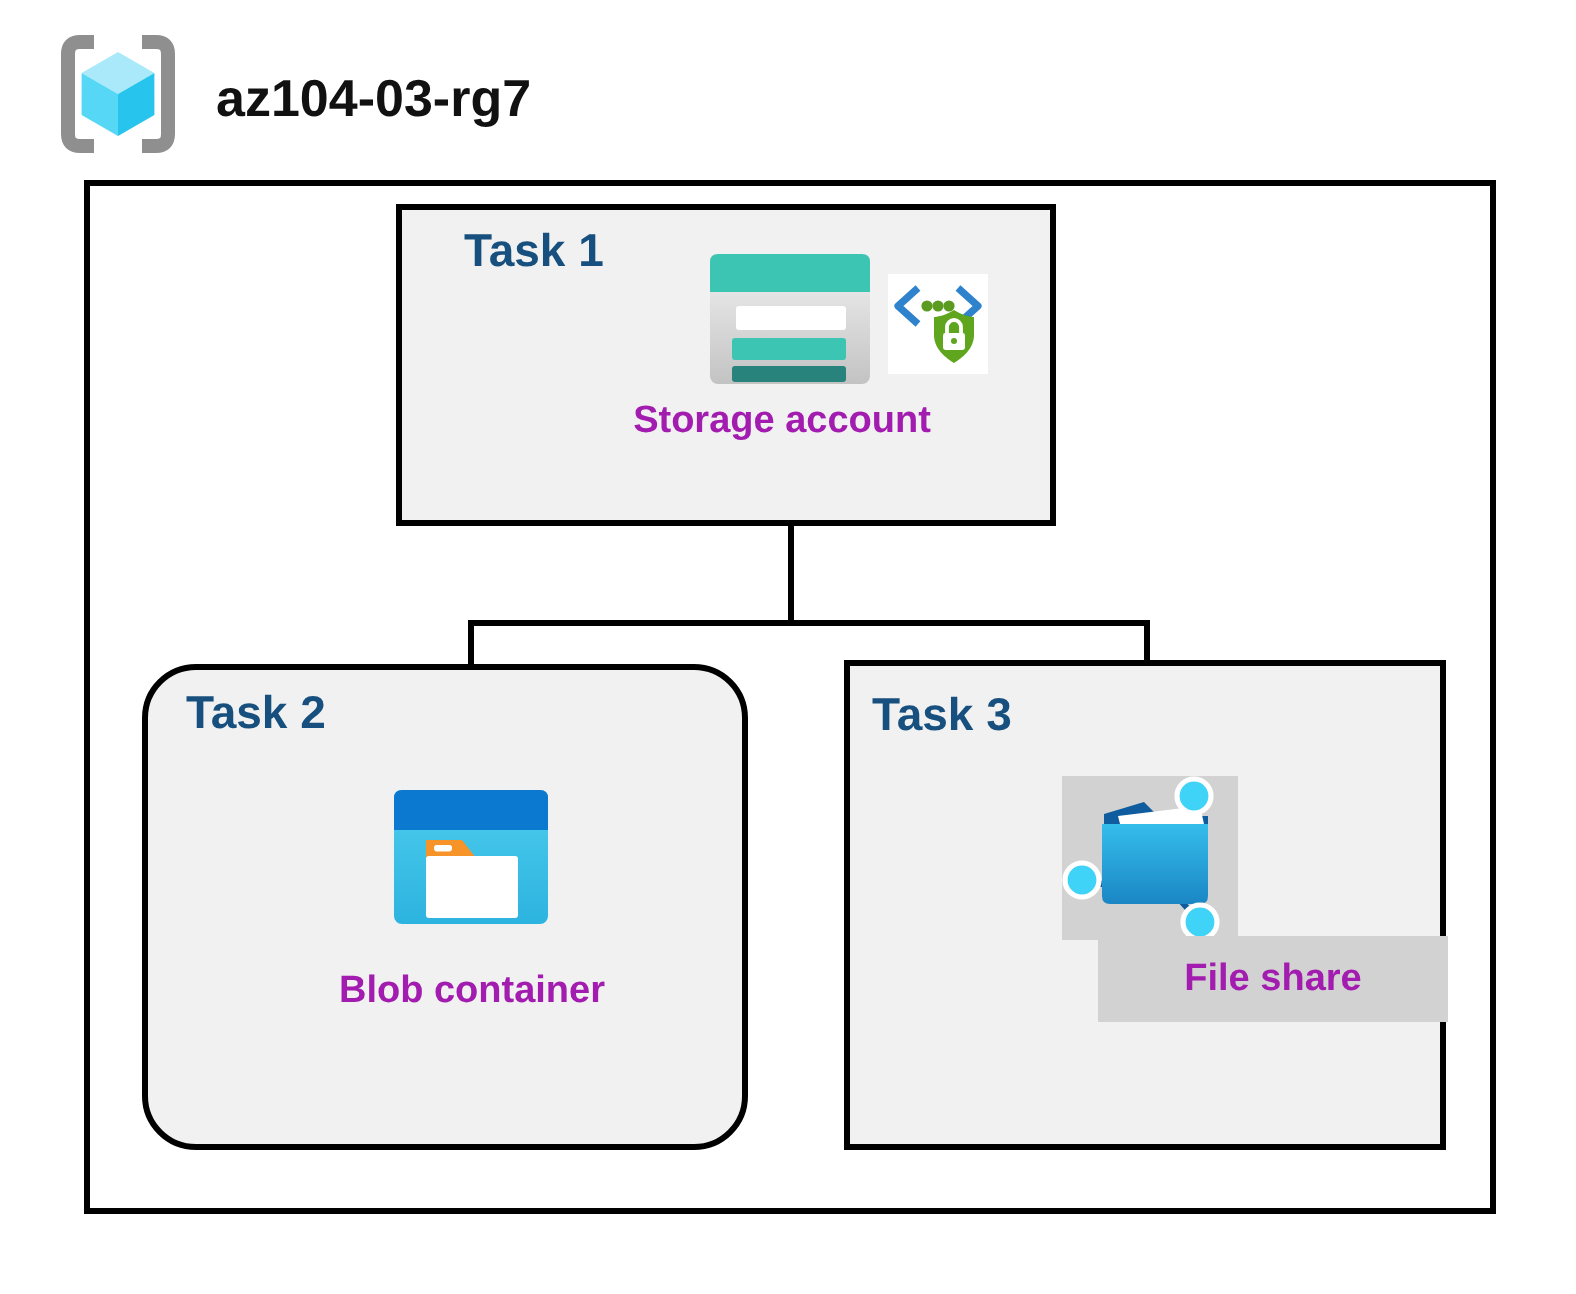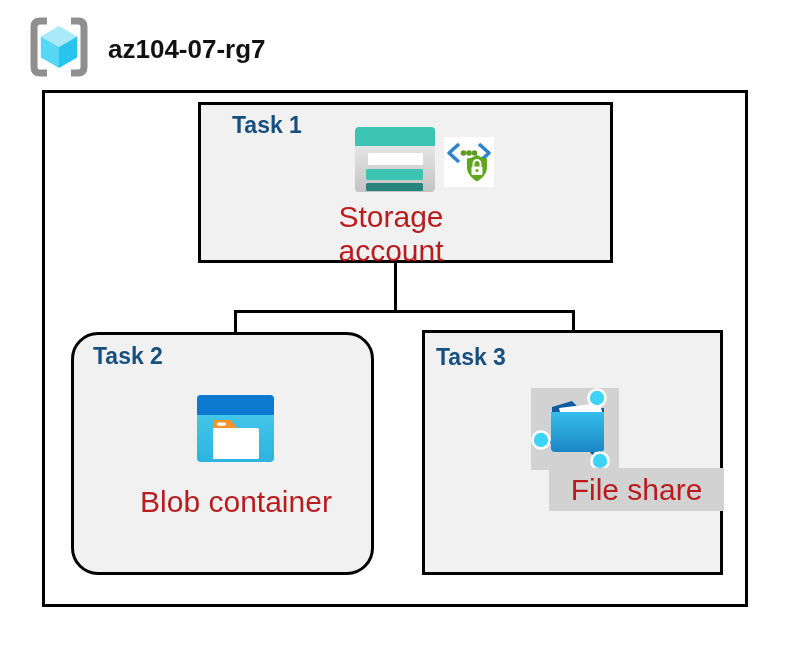--- a/index.html
+++ b/index.html
@@ -11,21 +11,21 @@
 
   
   #rg-icon{left:27px;top:16px;width:64px;height:62px;}
   #rg-title{left:108px;top:34px;font-size:26px;font-weight:bold;color:#111111;letter-spacing:0px;}
 
   
   #outer-box{left:42px;top:90px;width:706px;height:517px;border:3px solid #000;box-sizing:border-box;background:#ffffff;}
 
   
   .task-box{border:3px solid #000;box-sizing:border-box;background:#f1f1f1;}
-  #task1-box{left:198px;top:102px;width:415px;height:161px;padding-left:12px;}
+  #task1-box{left:198px;top:102px;width:330px;height:161px;padding-left:12px;}
   #task2-box{left:71px;top:332px;width:303px;height:243px;border-radius:27px;}
   #task3-box{left:422px;top:330px;width:301px;height:245px;}
   .task-label{position:absolute;font-size:23px;font-weight:bold;color:#17507e;}
   #task1-label{left:31px;top:7px;}
   #task2-label{left:19px;top:8px;}
   #task3-label{left:11px;top:11px;}
 
   
   .connector{background:#000;}
   #conn-v1{left:394px;top:263px;width:3px;height:49px;}
@@ -34,38 +34,38 @@
   #conn-v3{left:572px;top:310px;width:3px;height:80px;}
 
   
   #storage-icon{left:355px;top:127px;width:80px;height:65px;}
   #secure-api-icon{left:444px;top:137px;width:50px;height:50px;background:#ffffff;}
   #blob-icon{left:197px;top:395px;width:77px;height:67px;}
   #fileshare-bg{left:531px;top:388px;width:88px;height:82px;background:#d2d2d2;}
   #fileshare-icon{left:0px;top:0px;width:88px;height:82px;}
 
   
-  .resource-label{font-size:30px;font-weight:normal;color:#b91c1c;text-align:center;}
+  .resource-label{font-size:19px;font-weight:bold;color:#a21caf;text-align:center;}
   #storage-label{left:291px;top:200px;width:200px;}
   #blob-label{left:136px;top:485px;width:200px;}
   #fileshare-label-bg{left:510px;top:468px;width:175px;height:43px;background:#d2d2d2;display:flex;align-items:center;justify-content:center;margin-left:39px;}
 </style>
 </head>
 <body>
 
 <div id="canvas">
 
   <svg id="rg-icon" class="abs" viewBox="0 0 64 62">
     <path d="M20,5 H13 Q7,5 7,11 V51 Q7,57 13,57 H20" fill="none" stroke="#8f8f8f" stroke-width="7"></path>
     <path d="M44,5 H51 Q57,5 57,11 V51 Q57,57 51,57 H44" fill="none" stroke="#8f8f8f" stroke-width="7"></path>
     <polygon points="32,10 50.2,20.5 32,31 13.8,20.5" fill="#a9e9fa"></polygon>
     <polygon points="13.8,20.5 32,31 32,52 13.8,41.5" fill="#55d7f5"></polygon>
     <polygon points="50.2,20.5 32,31 32,52 50.2,41.5" fill="#27c5ee"></polygon>
   </svg>
-  <div id="rg-title" class="abs">az104-07-rg7</div>
+  <div id="rg-title" class="abs">az104-03-rg7</div>
 
   <div id="outer-box" class="abs"></div>
 
   <div id="conn-v1" class="abs connector"></div>
   <div id="conn-h1" class="abs connector"></div>
   <div id="conn-v2" class="abs connector"></div>
   <div id="conn-v3" class="abs connector"></div>
 
   <div id="task1-box" class="abs task-box">
     <div id="task1-label" class="task-label">Task 1</div>

